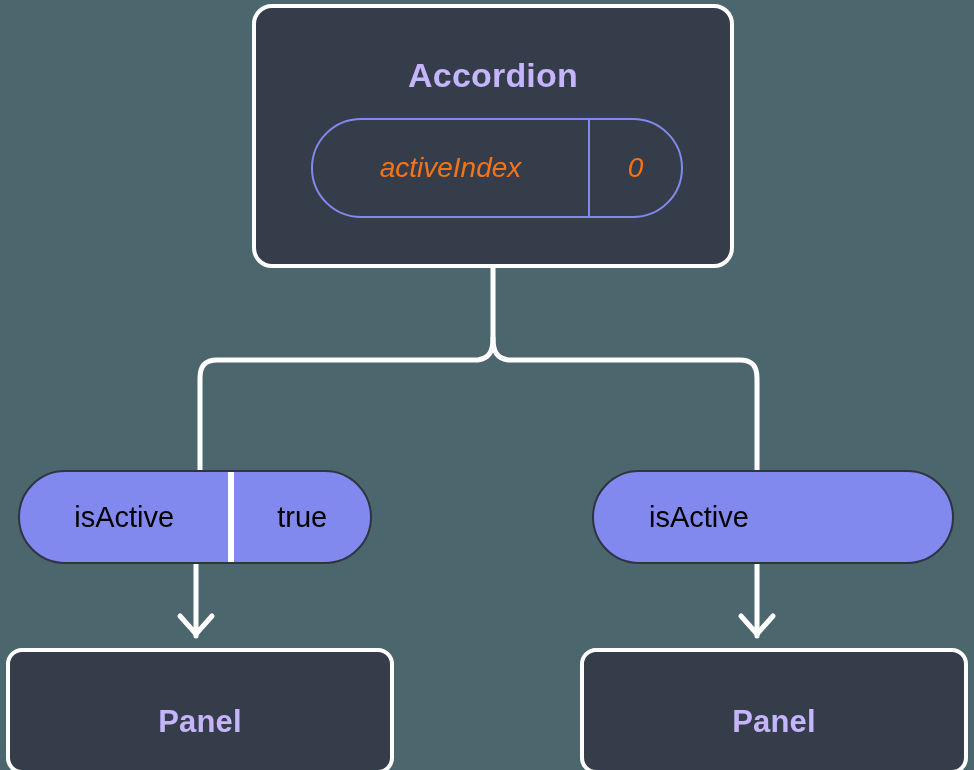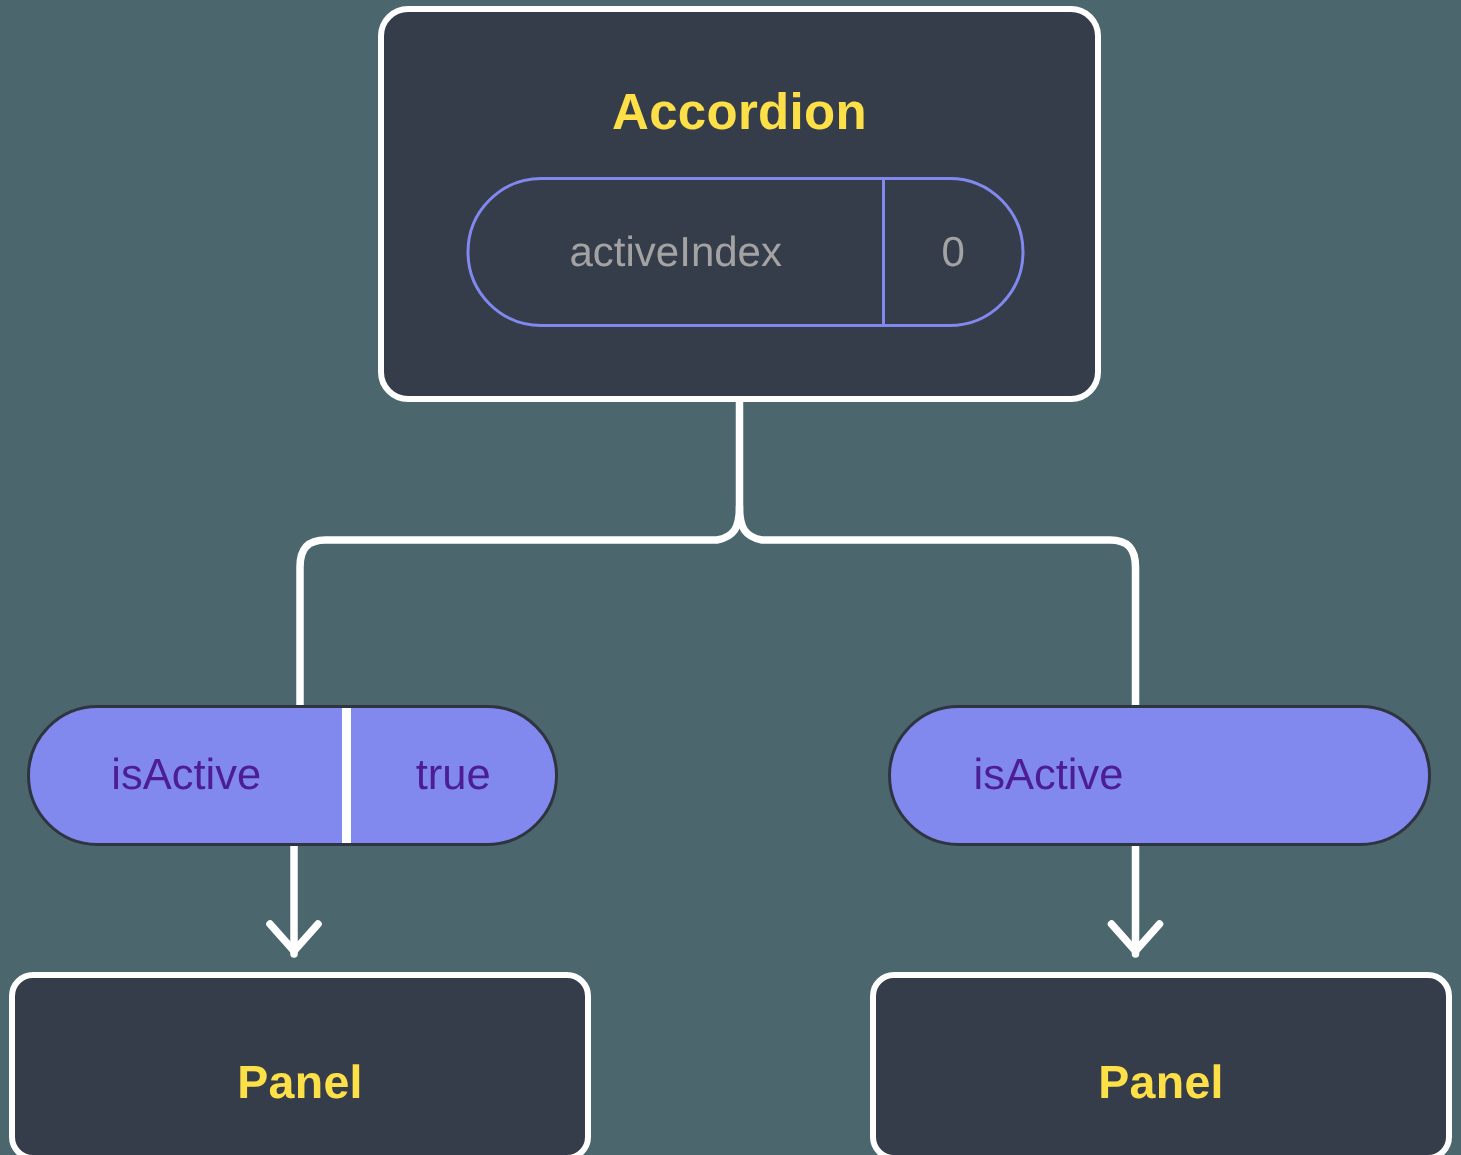--- a/index.html
+++ b/index.html
@@ -29,21 +29,21 @@
     position: absolute;
     box-sizing: border-box;
     background: #353c4a;
     border: 4px solid #ffffff;
     border-radius: 18px;
     display: flex;
     flex-direction: column;
     align-items: center;
   }
   .card-title {
-    color: #fde047;
+    color: #c4b5fd;
     font-size: 34px;
     font-weight: 700;
     letter-spacing: 0.2px;
     line-height: 1;
   }
 
   #root-card {
     left: 252px;
     top: 4px;
     width: 482px;
@@ -83,32 +83,32 @@
 
   
   #pill-activeindex {
     left: 55px;
     top: 110px;
     width: 372px;
     height: 100px;
     border: 2px solid #8289ee;
     background: transparent;
   }
-  #pill-activeindex .seg { color: #a3a3a3; }
+  #pill-activeindex .seg { color: #f97316; font-style: italic; }
   #pill-activeindex .seg-key   { width: 278px; }
   #pill-activeindex .seg-value { width: 92px; border-left: 2px solid #8289ee; }
 
   
   .pill-filled {
     top: 470px;
     height: 94px;
     background: #8289ee;
     border: 2px solid #2e3440;
   }
-  .pill-filled .seg { color: #4c1d95; font-size: 29px; }
+  .pill-filled .seg { color: #000000; font-size: 29px; }
   .pill-filled .seg-value { border-left: 6px solid #ffffff; }
 
   #pill-isactive-true  { left: 18px;  width: 354px; }
   #pill-isactive-true  .seg-key   { width: 212px; }
   #pill-isactive-true  .seg-value { width: 138px; }
 
   #pill-isactive-false { left: 592px; width: 362px; }
   #pill-isactive-false .seg-key   { width: 210px; }
   #pill-isactive-false .seg-value { width: 148px; }
 </style>

